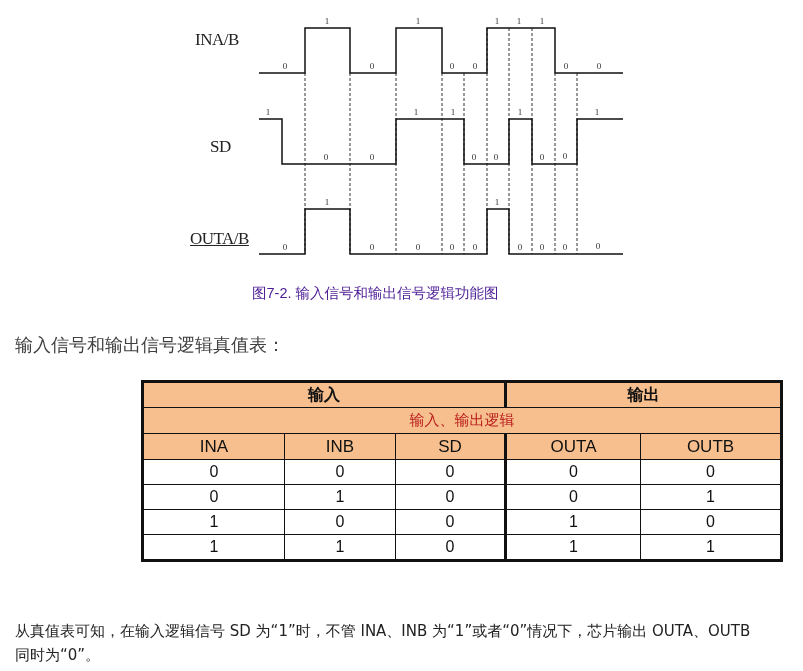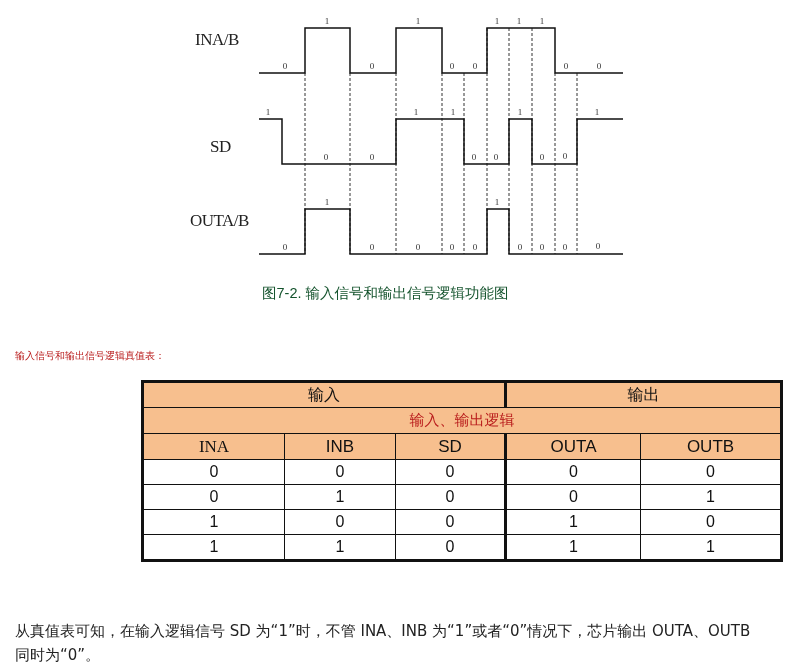--- a/index.html
+++ b/index.html
@@ -1,25 +1,25 @@
 <!DOCTYPE html>
 <html><head>
 <meta charset="utf-8">
 <style>
   html, body { margin:0; padding:0; background:#ffffff; }
   body { width:803px; height:671px; position:relative; overflow:hidden; font-family:"DejaVu Sans","Liberation Sans",sans-serif; color:#222; }
   .diagram { position:absolute; left:0; top:0; width:803px; height:270px; }
   .diagram svg { position:absolute; left:0; top:0; }
   .sig-label { position:absolute; font-family:"Liberation Serif","DejaVu Serif",serif; font-size:17px; color:#222; letter-spacing:-0.5px; }
-  .caption { position:absolute; left:262px; top:284px; font-size:14.5px; color:#14532d; font-family:"Liberation Sans","DejaVu Sans",sans-serif; }
-  .intro { position:absolute; left:15px; top:349px; font-size:10px; color:#b91c1c; }
+  .caption { position:absolute; left:252px; top:284px; font-size:14.5px; color:#4c1d95; font-family:"Liberation Sans","DejaVu Sans",sans-serif; }
+  .intro { position:absolute; left:15px; top:333px; font-size:18px; color:#404040; }
   table.truth { position:absolute; left:141px; top:380px; border-collapse:collapse; border:3px solid #111; font-family:"Liberation Sans","DejaVu Sans",sans-serif; }
   table.truth td { border:1px solid #111; text-align:center; padding:0; font-size:16px; color:#111; }
   table.truth tr.hdr td { background:#f7bf8e; }
-  table.truth tr.h1 td { height:24px; font-size:16px; font-weight:normal; }
+  table.truth tr.h1 td { height:24px; font-size:16px; font-weight:bold; }
   table.truth tr.h2 td { height:25px; font-size:15px; color:#b91c1c; }
   table.truth tr.h3 td { height:25px; font-size:17px; }
   table.truth tr.body td { height:24px; background:#fff; }
   table.truth td.thick-r { border-right:3px solid #111; }
   .para { position:absolute; left:15px; top:619px; width:790px; font-size:15px; line-height:24px; color:#222; }
 </style>
 </head>
 <body>
 
 <div class="diagram">
@@ -76,38 +76,38 @@
       <text x="475" y="250">0</text>
       <text x="497" y="205">1</text>
       <text x="520" y="250">0</text>
       <text x="542" y="250">0</text>
       <text x="565" y="250">0</text>
       <text x="598" y="249">0</text>
     </g>
   </svg>
   <div class="sig-label" style="left:195px; top:30px;">INA/B</div>
   <div class="sig-label" style="left:210px; top:137px;">SD</div>
-  <div class="sig-label" style="left:190px; top:211px;">OUTA/B</div>
+  <div class="sig-label" style="left:190px; top:229px;text-decoration:underline;">OUTA/B</div>
 </div>
 
 <div class="caption">图7-2. 输入信号和输出信号逻辑功能图</div>
 
 <div class="intro">输入信号和输出信号逻辑真值表：</div>
 
 <table class="truth">
   <tbody>
       <tr class="hdr h1">
     <td colspan="3" class="thick-r" style="width:358px;">输入</td>
     <td colspan="2" style="width:273px;">输出</td>
   </tr>
   <tr class="hdr h2">
     <td colspan="5">输入、输出逻辑</td>
   </tr>
   <tr class="hdr h3">
-    <td style="width:140px;font-family:Liberation Serif, serif;">INA</td>
+    <td style="width:140px;">INA</td>
     <td style="width:110px;margin-top:16px;">INB</td>
     <td class="thick-r" style="width:108px;">SD</td>
     <td style="width:133px;">OUTA</td>
     <td style="width:139px;margin-top:9px;">OUTB</td>
   </tr>
   <tr class="body">
     <td>0</td>
     <td>0</td>
     <td class="thick-r">0</td>
     <td>0</td>

